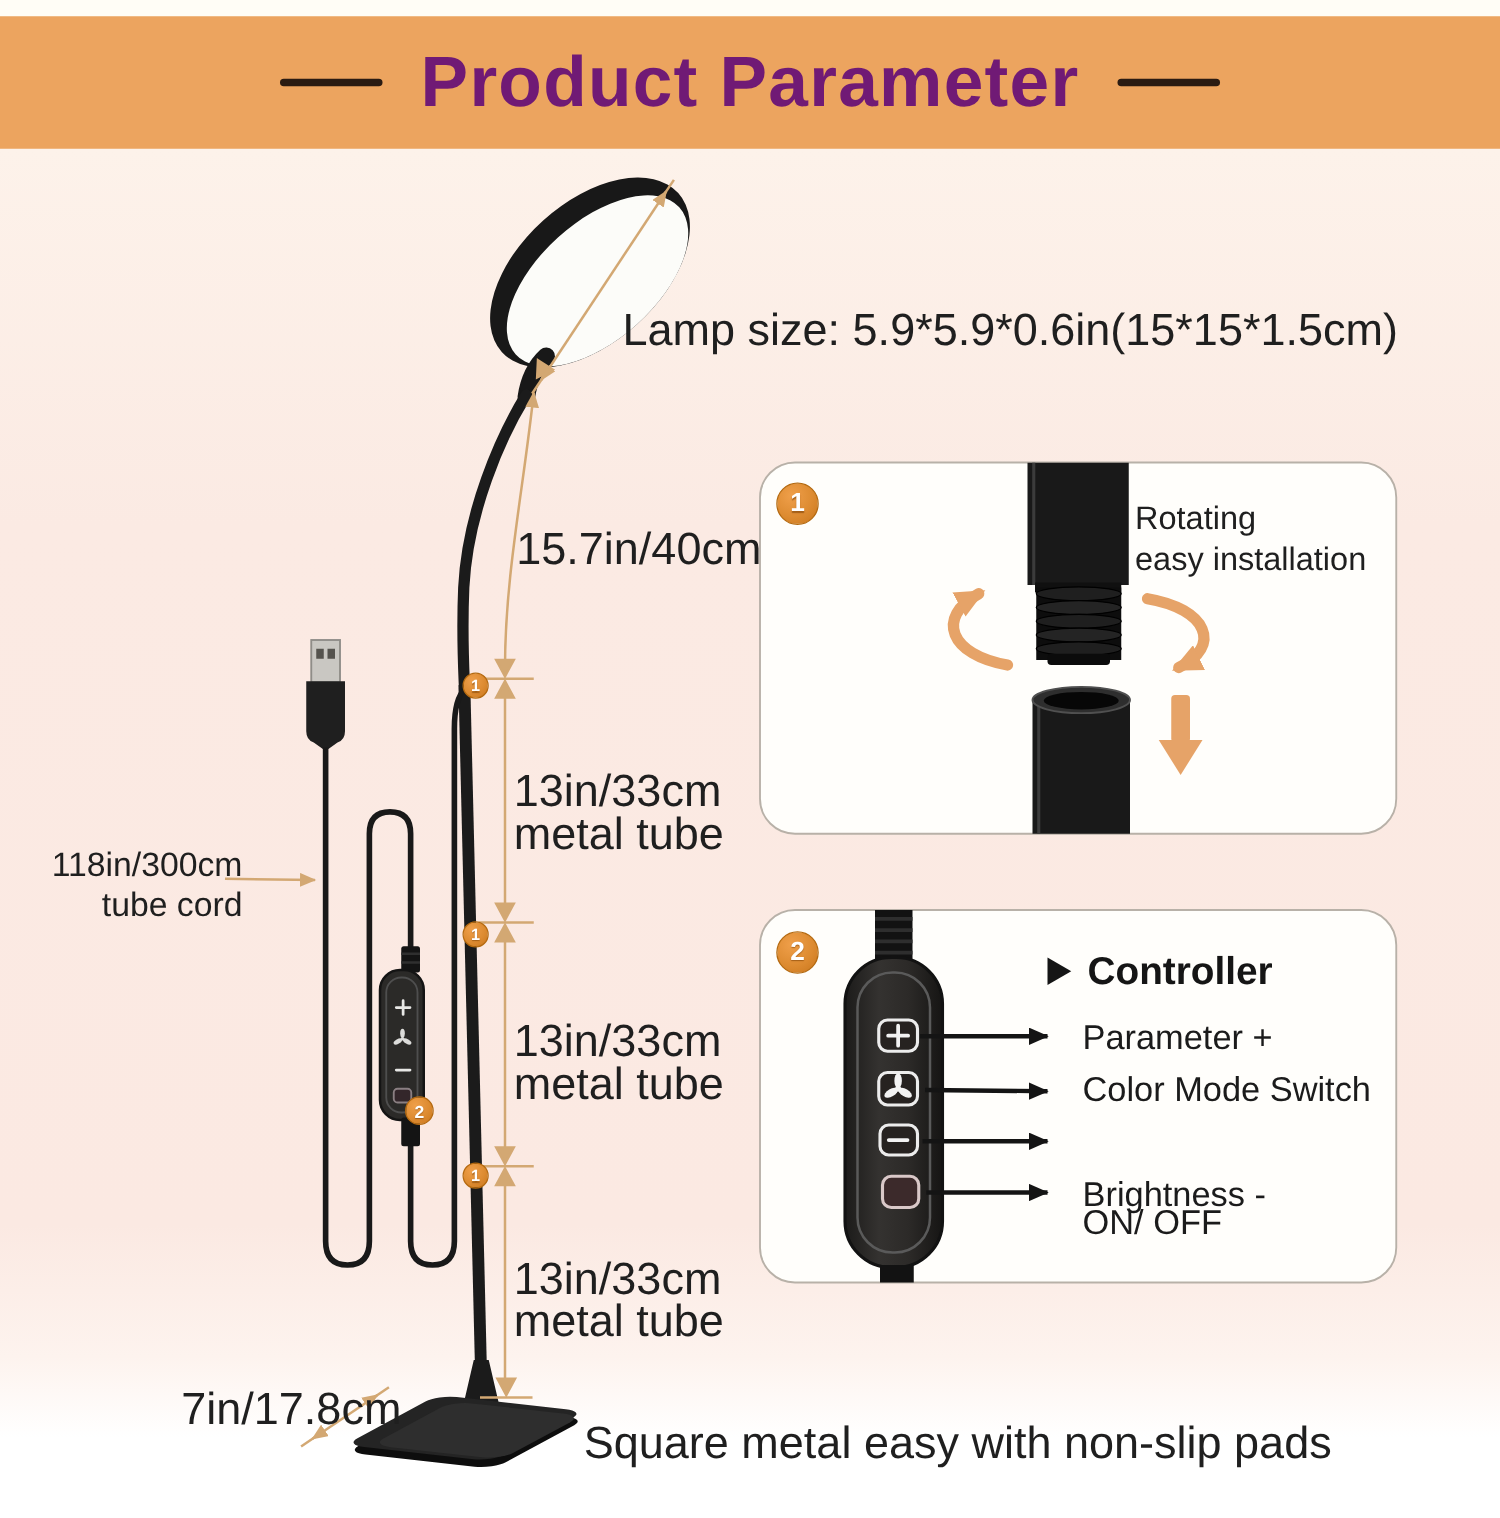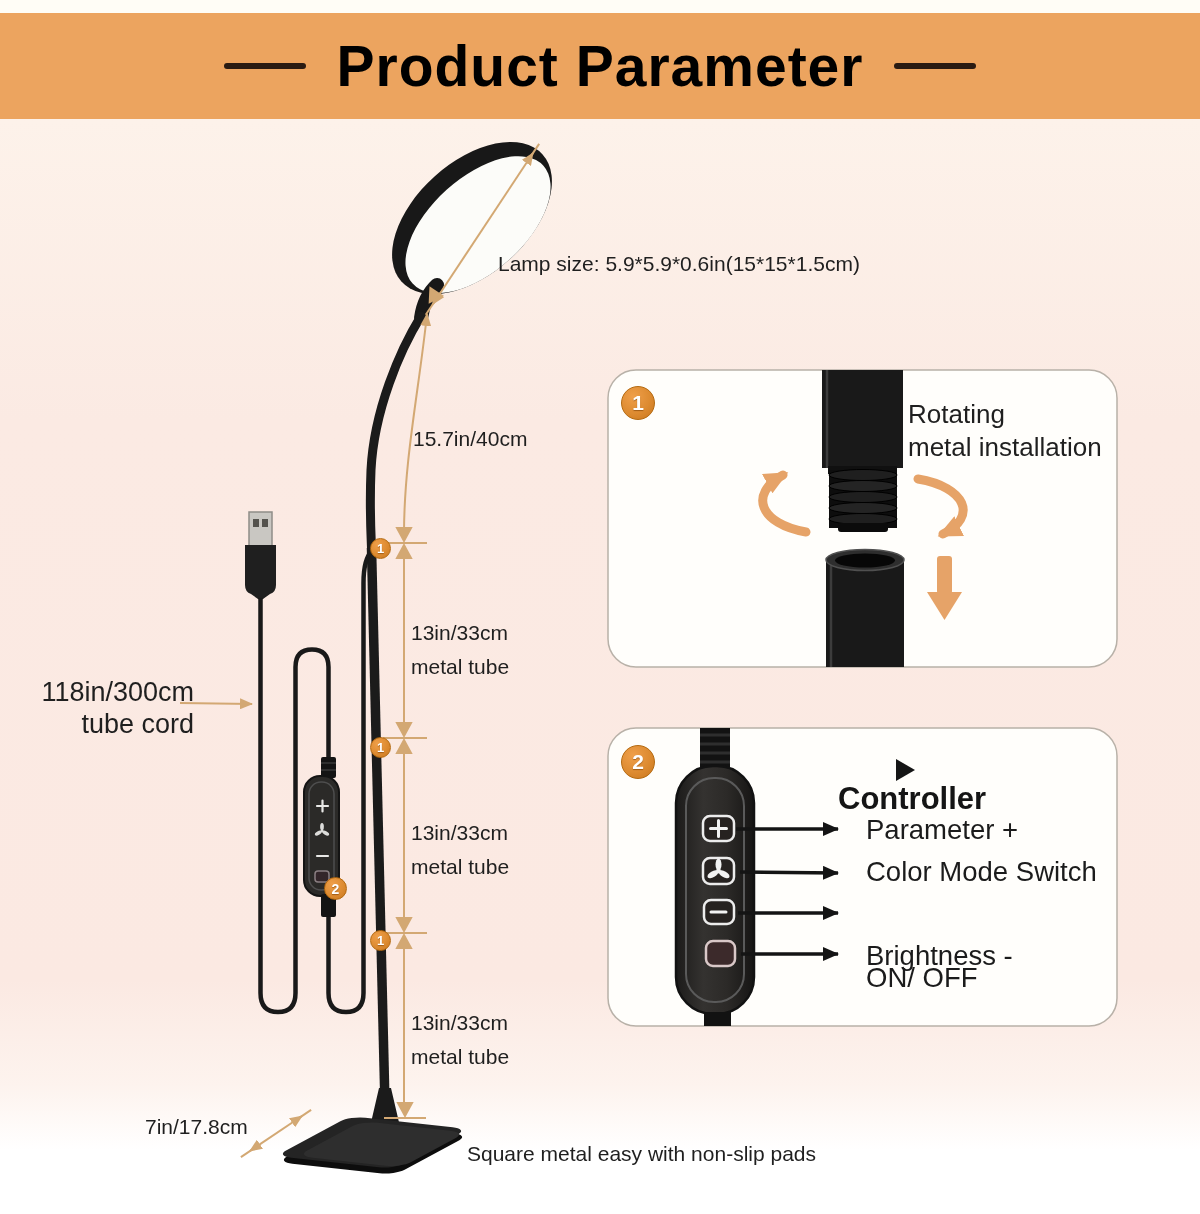--- a/index.html
+++ b/index.html
@@ -15,46 +15,46 @@
       #ffffff 1150px,#ffffff 1214px);
   }
   
   .title-band{
     position:absolute;left:0;top:13px;width:1200px;height:106px;
     background:#eca45f;
     display:flex;align-items:center;justify-content:center;gap:30px;
   }
   .title-dash{width:82px;height:6px;background:#2a1b12;border-radius:3px;}
   .page-title{
-    margin:0;font-size:57px;font-weight:bold;color:#000000;letter-spacing:1px;
+    margin:0;font-size:57px;font-weight:bold;color:#701a75;letter-spacing:1px;
     font-family:"Liberation Sans", sans-serif;
   }
   
   .ann{
-    position:absolute;color:#1f1f1f;font-size:21px;line-height:34px;white-space:nowrap;
+    position:absolute;color:#1f1f1f;font-size:36px;line-height:34px;white-space:nowrap;
   }
   .ann .ln{display:block;}
   .ann-right{text-align:right;font-size:27px;line-height:32px;}
   
   .badge{
     position:absolute;border-radius:50%;
     background:radial-gradient(circle at 35% 30%, #ef9f4a 0%, #dd8b31 55%, #c9761c 100%);
     border:1px solid #b4690f;
     color:#fff;font-weight:bold;
     display:flex;align-items:center;justify-content:center;
     text-shadow:0 1px 1px rgba(120,60,0,.6);
     box-sizing:border-box;
   }
   .badge-lg{width:34px;height:34px;font-size:21px;}
   .badge-sm{width:21px;height:21px;font-size:13px;}
   .badge-md{width:23px;height:23px;font-size:14px;}
   
   .p2-title{
     position:absolute;left:838px;top:759px;display:flex;align-items:center;
-    color:#151515;font-size:31px;font-weight:bold;white-space:nowrap;flex-direction:column;
+    color:#151515;font-size:31px;font-weight:bold;white-space:nowrap;
   }
   .tri{
     display:inline-block;width:0;height:0;margin-right:13px;
     border-left:19px solid #151515;border-top:11px solid transparent;border-bottom:11px solid transparent;
   }
   .p2-label{
     position:absolute;left:866px;color:#1b1b1b;font-size:27.5px;line-height:30px;white-space:nowrap;
   }
   svg{position:absolute;left:0;top:0;}
   .overlay{position:absolute;left:0;top:0;z-index:2;width:0;height:0;}
@@ -291,21 +291,21 @@
     <div class="ann" style="left:145px;top:1110px;">
       <span>7in/17.8cm</span>
     </div>
 
     <div class="ann" style="left:467px;top:1137px;">
       <span>Square metal easy with non-slip pads</span>
     </div>
 
     <div class="ann" style="left:908px;top:398px;font-size:26px;line-height:33px;">
       <span class="ln">Rotating</span>
-      <span class="ln">metal installation</span>
+      <span class="ln">easy installation</span>
     </div>
 
     <div class="p2-title">
       <span class="tri"></span>
       <span>Controller</span>
     </div>
     <div class="p2-label" style="top:815px;">Parameter +</div>
     <div class="p2-label" style="top:857px;">Color Mode Switch</div>
     <div class="p2-label" style="top:898px;margin-top:43px;">Brightness -</div>
     <div class="p2-label" style="top:939px;margin-top:24px;">ON/ OFF</div>

